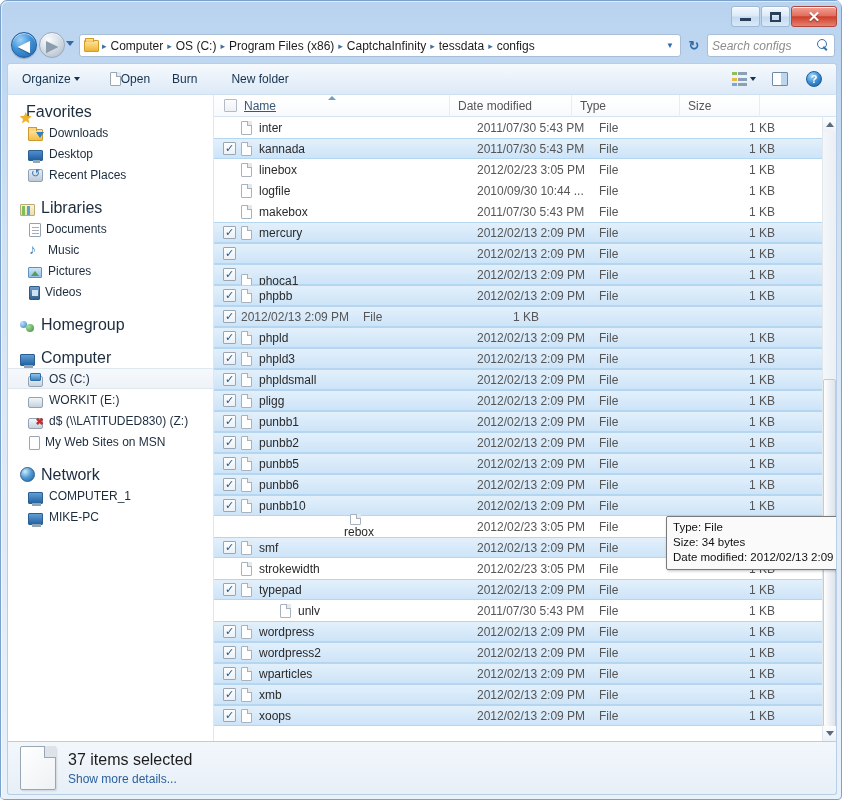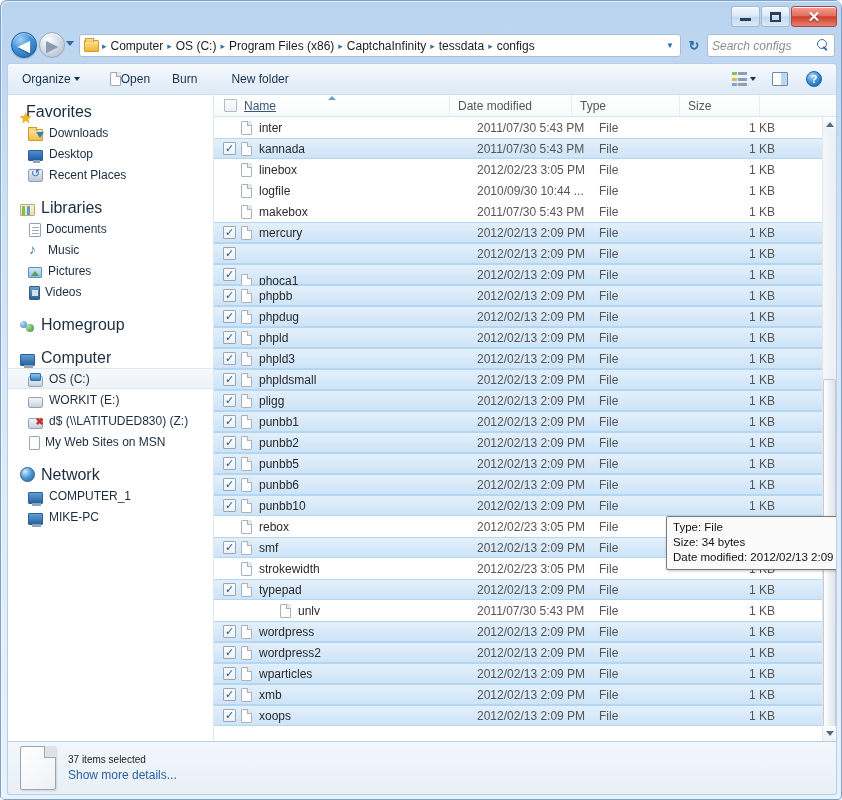--- a/index.html
+++ b/index.html
@@ -323,21 +323,21 @@
     display:flex; align-items:center; padding-left:12px; gap:12px;
   }
   #bigdoc {
     width:36px;height:44px;background:linear-gradient(135deg,#ffffff 0%,#eef1f4 100%);
     border:1px solid #9aa6b4; border-radius:2px; position:relative;
     box-shadow:1px 1px 2px rgba(0,0,0,.12);
   }
   #bigdoc:after{content:"";position:absolute;right:-1px;top:-1px;width:11px;height:11px;
     background:#dde3e9;border-left:1px solid #9aa6b4;border-bottom:1px solid #9aa6b4;}
   #statustext { display:flex; flex-direction:column; gap:3px; }
-  #statuscount { font-size:10px; color:#1c1c1c; }
+  #statuscount { font-size:16px; color:#1c1c1c; }
   #statuslink { font-size:12px; color:#2a5f9e; cursor:default; }
 </style>
 </head>
 <body>
 
 <div id="window">
   <div id="glassedge"></div>
 
   <div id="titlebar">
     <div id="winbuttons">
@@ -608,24 +608,20 @@
             <span class="c-name" style="display: flex; align-items: center;">
               <span class="fileicon"></span>
               <span class="">phpbb</span>
             </span>
             <span class="c-date">2012/02/13 2:09 PM</span>
             <span class="c-type">File</span>
             <span class="c-size">1 KB</span>
           </div>
           <div class="row sel">
             <span class="cb">✓</span>
-            <span class="c-name" style="display: flex; align-items: center;">
-              <span class="fileicon"></span>
-              <span class="">phpdug</span>
-            </span>
             <span class="c-date">2012/02/13 2:09 PM</span>
             <span class="c-type">File</span>
             <span class="c-size">1 KB</span>
           </div>
           <div class="row sel">
             <span class="cb">✓</span>
             <span class="c-name" style="display: flex; align-items: center;">
               <span class="fileicon"></span>
               <span class="">phpld</span>
             </span>
@@ -708,21 +704,21 @@
             <span class="c-name" style="display: flex; align-items: center;">
               <span class="fileicon"></span>
               <span class="">punbb10</span>
             </span>
             <span class="c-date">2012/02/13 2:09 PM</span>
             <span class="c-type">File</span>
             <span class="c-size">1 KB</span>
           </div>
           <div class="row">
             <span class="cb empty"></span>
-            <span class="c-name" style="display: flex; align-items: center;">
+            <span class="c-name" style="display: flex; align-items: center; flex-direction: column;">
               <span class="fileicon"></span>
               <span class="">rebox</span>
             </span>
             <span class="c-date">2012/02/23 3:05 PM</span>
             <span class="c-type">File</span>
             <span class="c-size">1 KB</span>
           </div>
           <div class="row sel">
             <span class="cb">✓</span>
             <span class="c-name" style="display: flex; align-items: center;">

